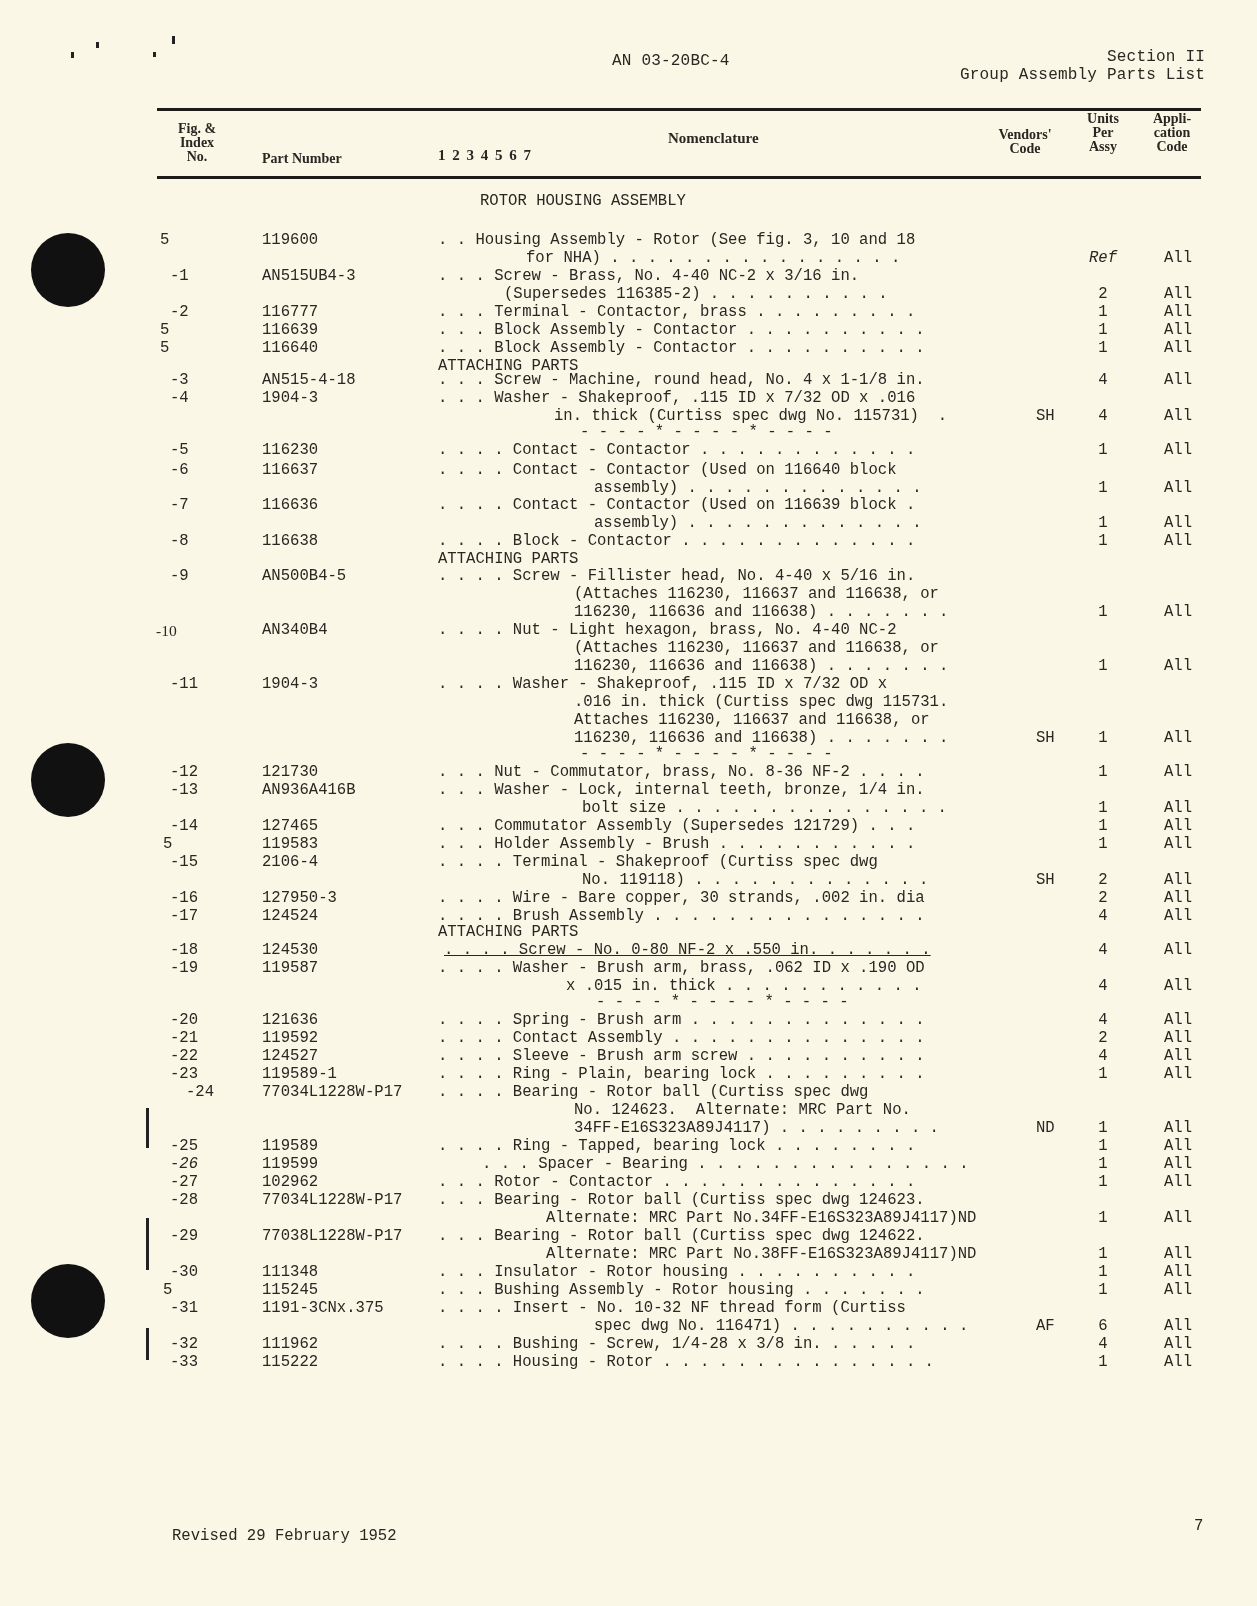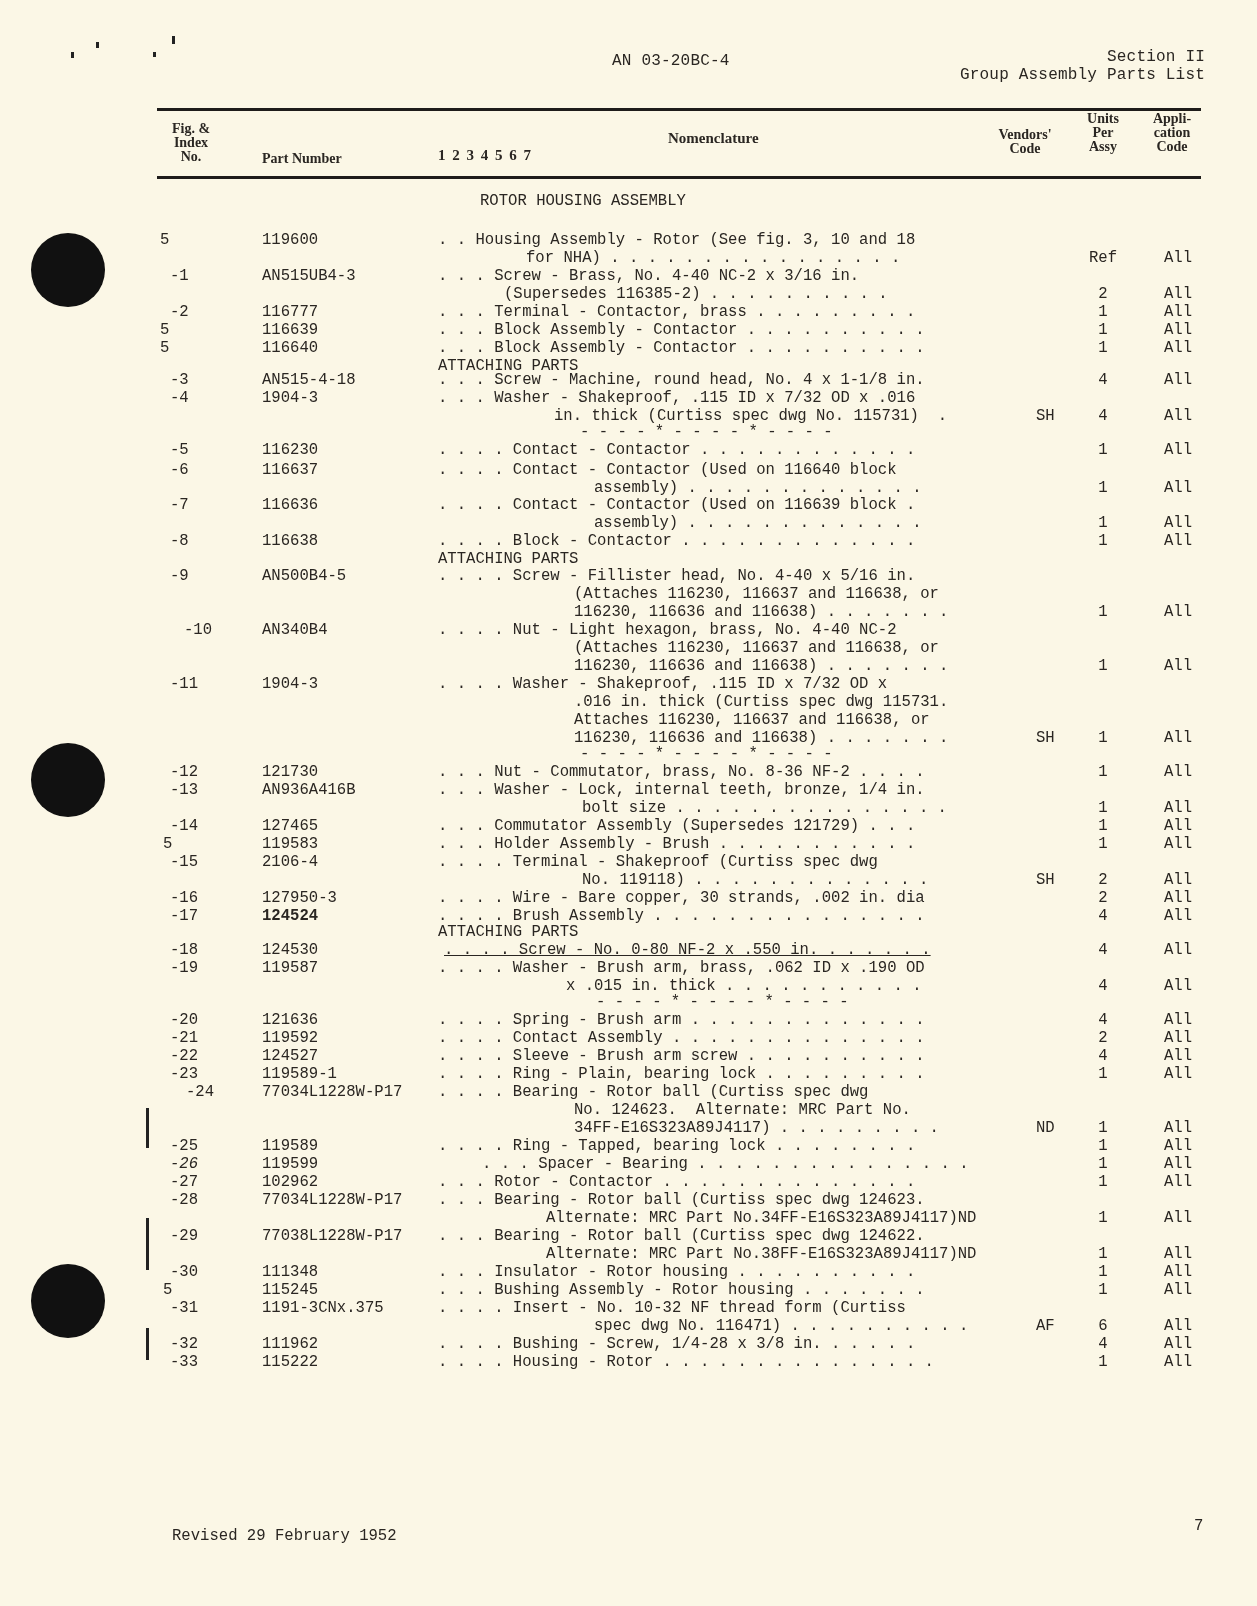--- a/index.html
+++ b/index.html
@@ -41,21 +41,21 @@
   <div class="mark" style="left:146px;top:1218px;width:3px;height:52px;"></div>
   <div class="mark" style="left:146px;top:1328px;width:3px;height:32px;"></div>
 
   <div class="hdr" style="left:612px;top:52px;">AN 03-20BC-4</div>
   <div class="hdr" style="right:52px;top:48px;">Section II</div>
   <div class="hdr" style="right:52px;top:66px;">Group Assembly Parts List</div>
 
   <div class="rule" style="top:108px;height:3px;"></div>
   <div class="rule" style="top:176px;height:3px;"></div>
 
-  <div class="colh" style="left:165px;top:122px;width:52px;">
+  <div class="colh" style="left:171px;top:122px;width:52px;">
     <div>Fig. &amp;</div>
     <div>Index</div>
     <div>No.</div>
   </div>
   <div class="colh" style="left:262px;top:152px;">Part Number</div>
   <div class="colh" style="left:438px;top:148px;font-size:15px;word-spacing:3px;">1 2 3 4 5 6 7</div>
   <div class="colh" style="left:668px;top:131px;font-size:15px;">Nomenclature</div>
   <div class="colh" style="left:990px;top:128px;width:70px;">
     <div>Vendors'</div>
     <div>Code</div>
@@ -71,21 +71,21 @@
     <div>Code</div>
   </div>
 
   <div class="t" style="left:480px;top:193px;">ROTOR HOUSING ASSEMBLY</div>
 
   <div id="rows">
       <div class="t fig" style="top: 232px; left: 160px;">5</div>
       <div class="t part" style="top: 232px; left: 262px;">119600</div>
       <div class="t nom" style="top: 232px; left: 438px;">. . Housing Assembly - Rotor (See fig. 3, 10 and 18</div>
       <div class="t nom" style="top: 250px; left: 526px;">for NHA) . . . . . . . . . . . . . . . .</div>
-      <div class="t qty" style="top: 250px; left: 1088px;">Ref</div>
+      <div class="t qty" style="top: 250px; left: 1088px; font-style: italic;">Ref</div>
       <div class="t app" style="top: 250px; left: 1164px;">All</div>
       <div class="t fig" style="top: 268px; left: 170px;">-1</div>
       <div class="t part" style="top: 268px; left: 262px;">AN515UB4-3</div>
       <div class="t nom" style="top: 268px; left: 438px;">. . . Screw - Brass, No. 4-40 NC-2 x 3/16 in.</div>
       <div class="t nom" style="top: 286px; left: 504px;">(Supersedes 116385-2) . . . . . . . . . .</div>
       <div class="t qty" style="top: 286px; left: 1088px;">2</div>
       <div class="t app" style="top: 286px; left: 1164px;">All</div>
       <div class="t fig" style="top: 304px; left: 170px;">-2</div>
       <div class="t part" style="top: 304px; left: 262px;">116777</div>
       <div class="t nom" style="top: 304px; left: 438px;">. . . Terminal - Contactor, brass . . . . . . . . .</div>
@@ -138,21 +138,21 @@
       <div class="t qty" style="top: 533px; left: 1088px;">1</div>
       <div class="t app" style="top: 533px; left: 1164px;">All</div>
       <div class="t nom" style="top: 551px; left: 438px;">ATTACHING PARTS</div>
       <div class="t fig" style="top: 568px; left: 170px;">-9</div>
       <div class="t part" style="top: 568px; left: 262px;">AN500B4-5</div>
       <div class="t nom" style="top: 568px; left: 438px;">. . . . Screw - Fillister head, No. 4-40 x 5/16 in.</div>
       <div class="t nom" style="top: 586px; left: 574px;">(Attaches 116230, 116637 and 116638, or</div>
       <div class="t nom" style="top: 604px; left: 574px;">116230, 116636 and 116638) . . . . . . .</div>
       <div class="t qty" style="top: 604px; left: 1088px;">1</div>
       <div class="t app" style="top: 604px; left: 1164px;">All</div>
-      <div class="t fig" style="top: 622px; left: 184px;">-10</div>
+      <div class="t fig" style="top: 622px; left: 156px; font-family: Liberation Serif, serif;">-10</div>
       <div class="t part" style="top: 622px; left: 262px;">AN340B4</div>
       <div class="t nom" style="top: 622px; left: 438px;">. . . . Nut - Light hexagon, brass, No. 4-40 NC-2</div>
       <div class="t nom" style="top: 640px; left: 574px;">(Attaches 116230, 116637 and 116638, or</div>
       <div class="t nom" style="top: 658px; left: 574px;">116230, 116636 and 116638) . . . . . . .</div>
       <div class="t qty" style="top: 658px; left: 1088px;">1</div>
       <div class="t app" style="top: 658px; left: 1164px;">All</div>
       <div class="t fig" style="top: 676px; left: 170px;">-11</div>
       <div class="t part" style="top: 676px; left: 262px;">1904-3</div>
       <div class="t nom" style="top: 676px; left: 438px;">. . . . Washer - Shakeproof, .115 ID x 7/32 OD x</div>
       <div class="t nom" style="top: 694px; left: 574px;">.016 in. thick (Curtiss spec dwg 115731.</div>
@@ -189,21 +189,21 @@
       <div class="t nom" style="top: 872px; left: 582px;">No. 119118) . . . . . . . . . . . . .</div>
       <div class="t vc" style="top: 872px; left: 1036px;">SH</div>
       <div class="t qty" style="top: 872px; left: 1088px;">2</div>
       <div class="t app" style="top: 872px; left: 1164px;">All</div>
       <div class="t fig" style="top: 890px; left: 170px;">-16</div>
       <div class="t part" style="top: 890px; left: 262px;">127950-3</div>
       <div class="t nom" style="top: 890px; left: 438px;">. . . . Wire - Bare copper, 30 strands, .002 in. dia</div>
       <div class="t qty" style="top: 890px; left: 1088px;">2</div>
       <div class="t app" style="top: 890px; left: 1164px;">All</div>
       <div class="t fig" style="top: 908px; left: 170px;">-17</div>
-      <div class="t part" style="top: 908px; left: 262px; font-weight: bold;">124524</div>
+      <div class="t part" style="top: 908px; left: 262px;">124524</div>
       <div class="t nom" style="top: 908px; left: 438px;">. . . . Brush Assembly . . . . . . . . . . . . . . .</div>
       <div class="t qty" style="top: 908px; left: 1088px;">4</div>
       <div class="t app" style="top: 908px; left: 1164px;">All</div>
       <div class="t nom" style="top: 924px; left: 438px;">ATTACHING PARTS</div>
       <div class="t fig" style="top: 942px; left: 170px;">-18</div>
       <div class="t part" style="top: 942px; left: 262px;">124530</div>
       <div class="t nom" style="top: 942px; left: 444px; text-decoration: underline;">. . . . Screw - No. 0-80 NF-2 x .550 in. . . . . . .</div>
       <div class="t qty" style="top: 942px; left: 1088px;">4</div>
       <div class="t app" style="top: 942px; left: 1164px;">All</div>
       <div class="t fig" style="top: 960px; left: 170px;">-19</div>

